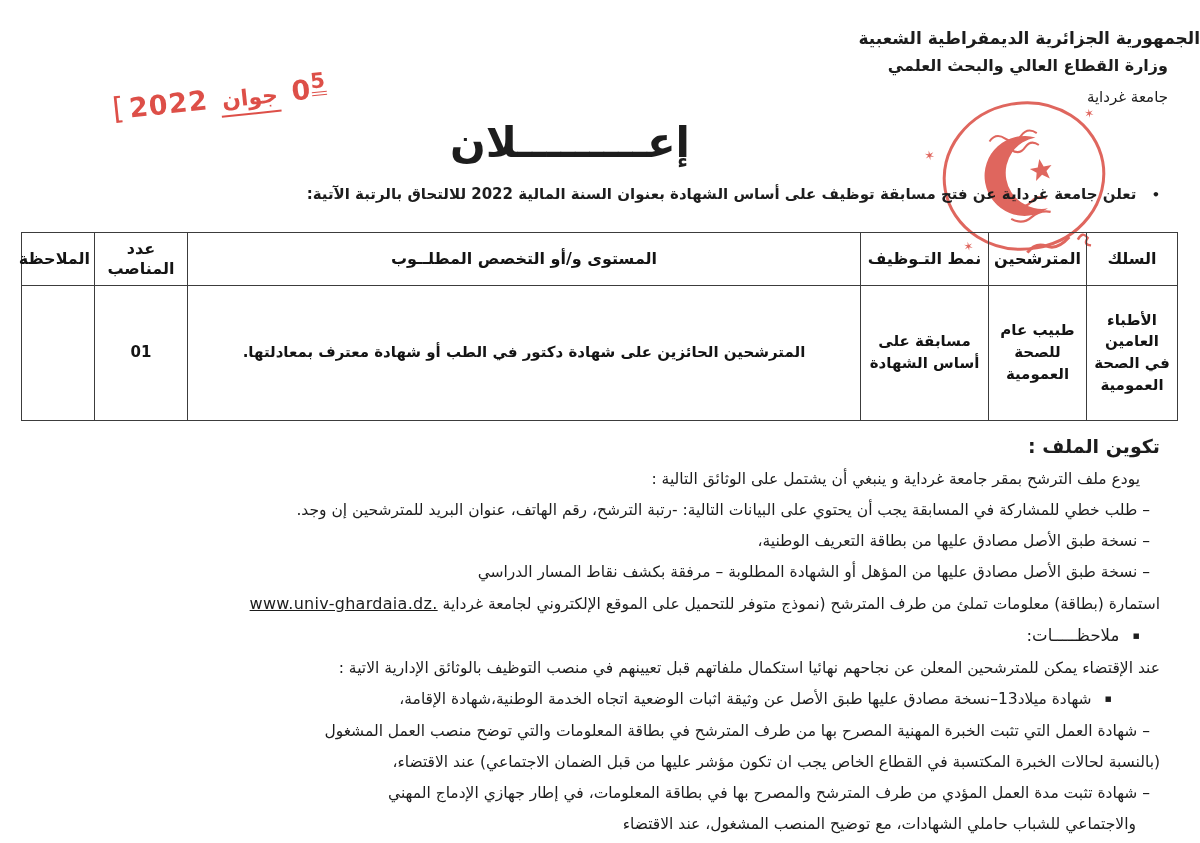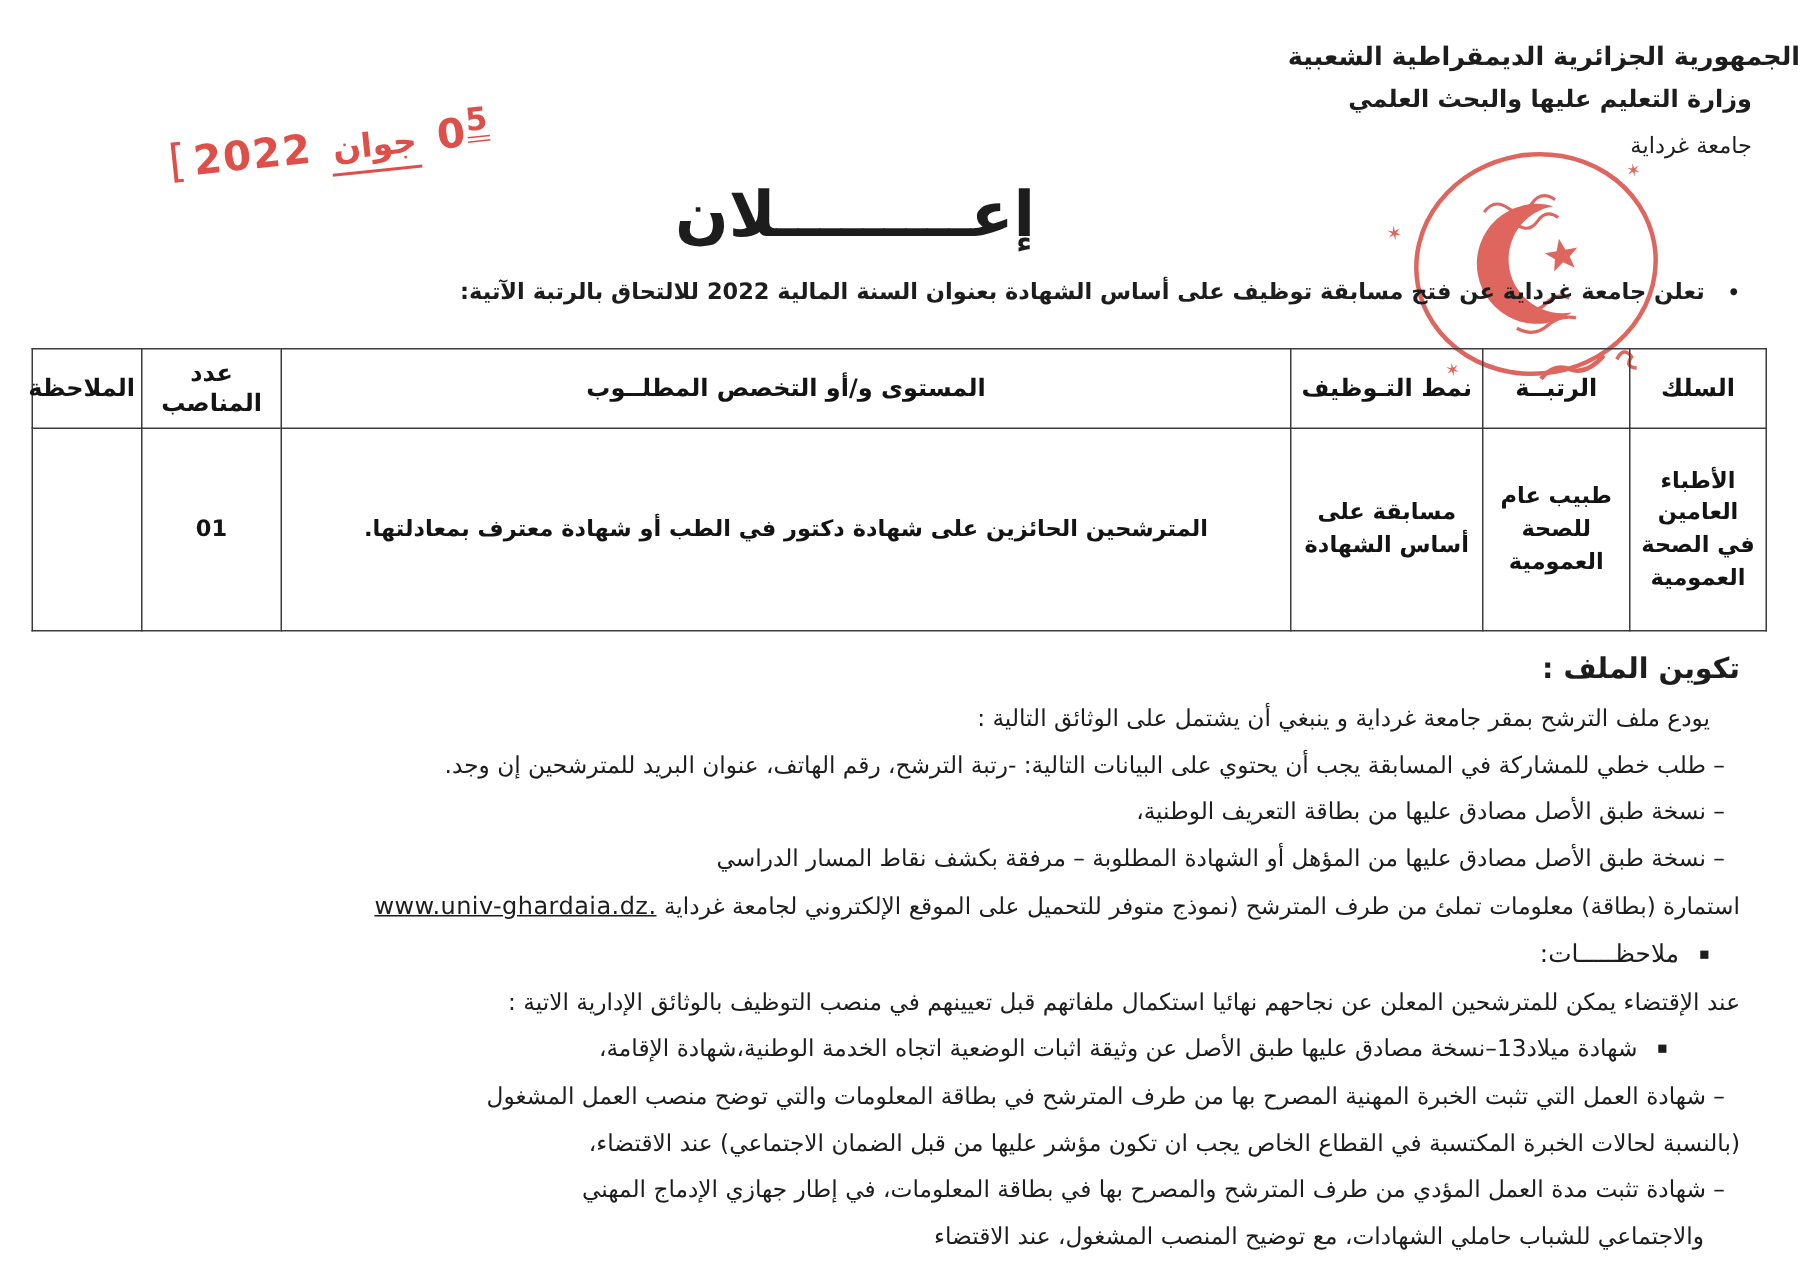--- a/index.html
+++ b/index.html
@@ -64,21 +64,21 @@
   .url{direction:ltr;display:inline-block;text-decoration:underline;font-size:16px;letter-spacing:.3px;}
 </style>
 </head>
 <body>
 
 <div class="page">
 
   <div class="republic">الجمهورية الجزائرية الديمقراطية الشعبية</div>
 
   <div class="ministry-block">
-    <div class="ministry">وزارة التعليم عليها والبحث العلمي</div>
+    <div class="ministry">وزارة القطاع العالي والبحث العلمي</div>
     <div class="university">جامعة غرداية</div>
   </div>
 
   <div class="date-stamp">
     <span class="ds-bracket">[</span>
     <span class="ds-year">2022</span>
     <span class="ds-month">جوان</span>
     <span class="ds-day">
         <span>0</span>
         <span class="ds-five">5</span>
@@ -124,21 +124,21 @@
       <col style="width:91px">
         <col style="width:98px">
         <col style="width:128px">
       <col style="width:673px">
         <col style="width:93px">
         <col style="width:73px">
     </colgroup>
     <thead>
       <tr>
         <th>السلك</th>
-        <th>الرتبــة</th>
+        <th>المترشحين</th>
         <th>نمط التـوظيف</th>
         <th>المستوى و/أو التخصص المطلــوب</th>
         <th>عدد المناصب</th>
         <th>الملاحظة</th>
       </tr>
     </thead>
     <tbody>
       <tr>
         <td>الأطباء العامين في الصحة العمومية</td>
         <td>طبيب عام للصحة العمومية</td>

